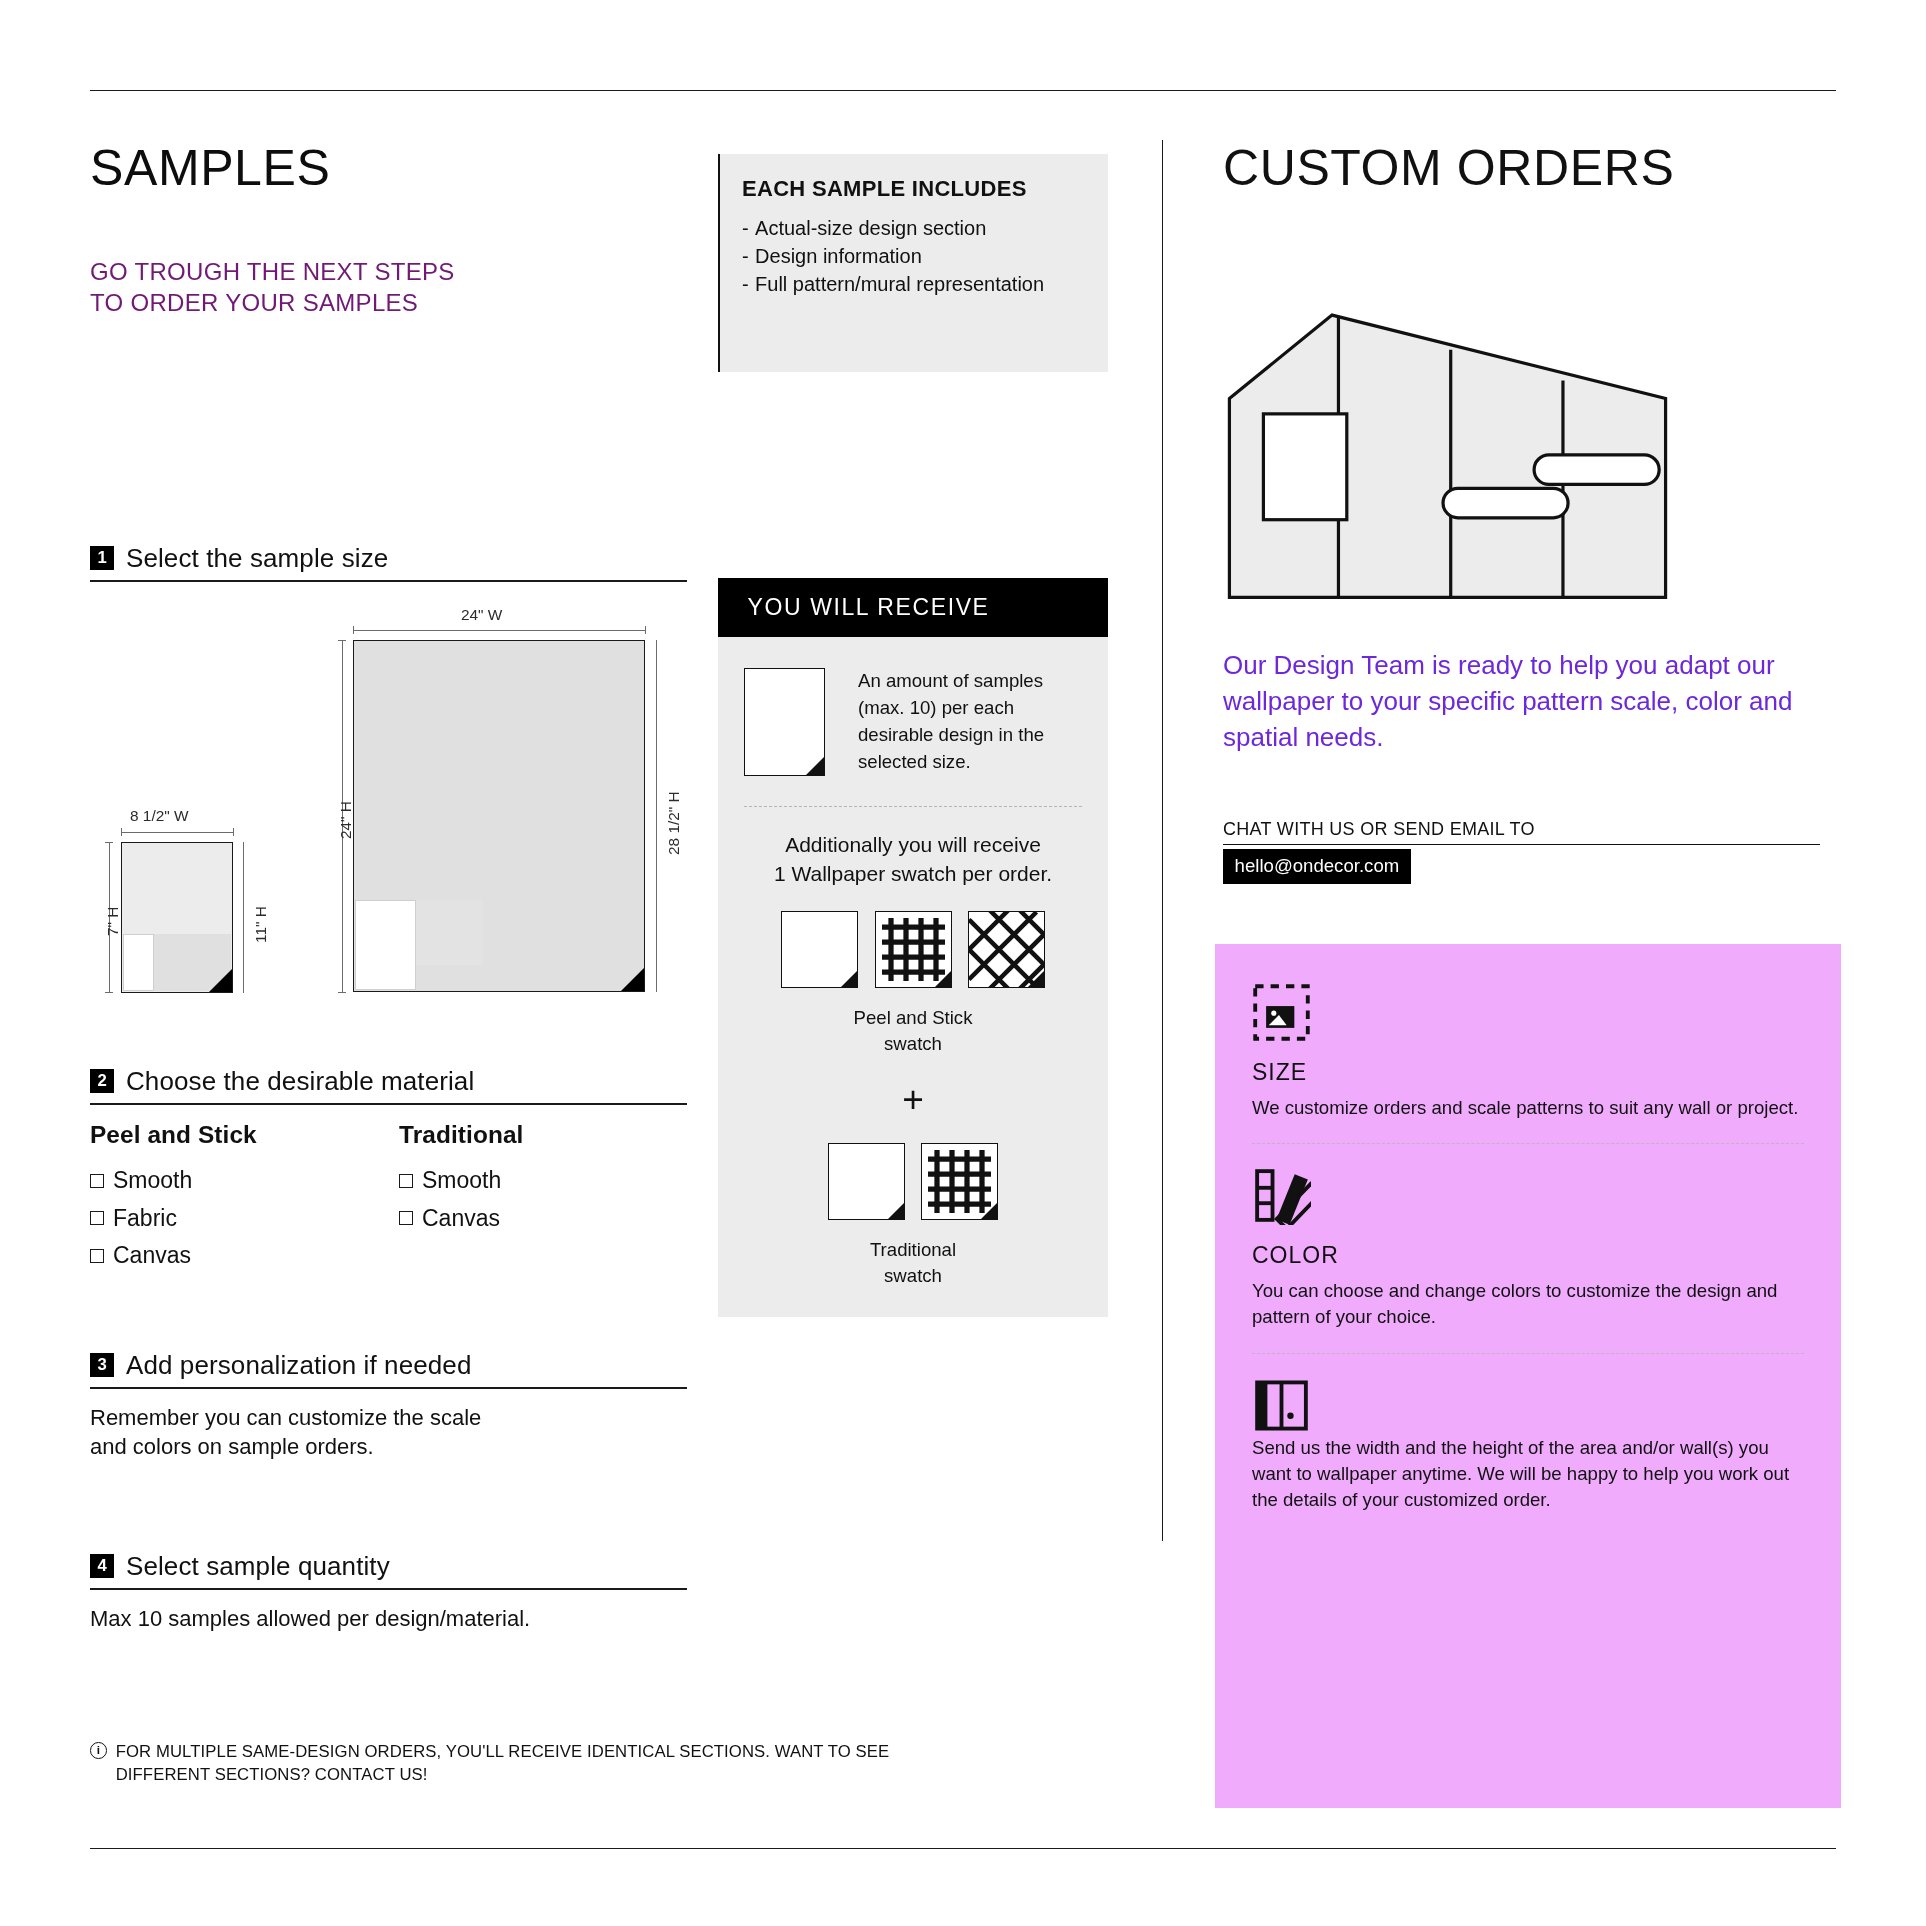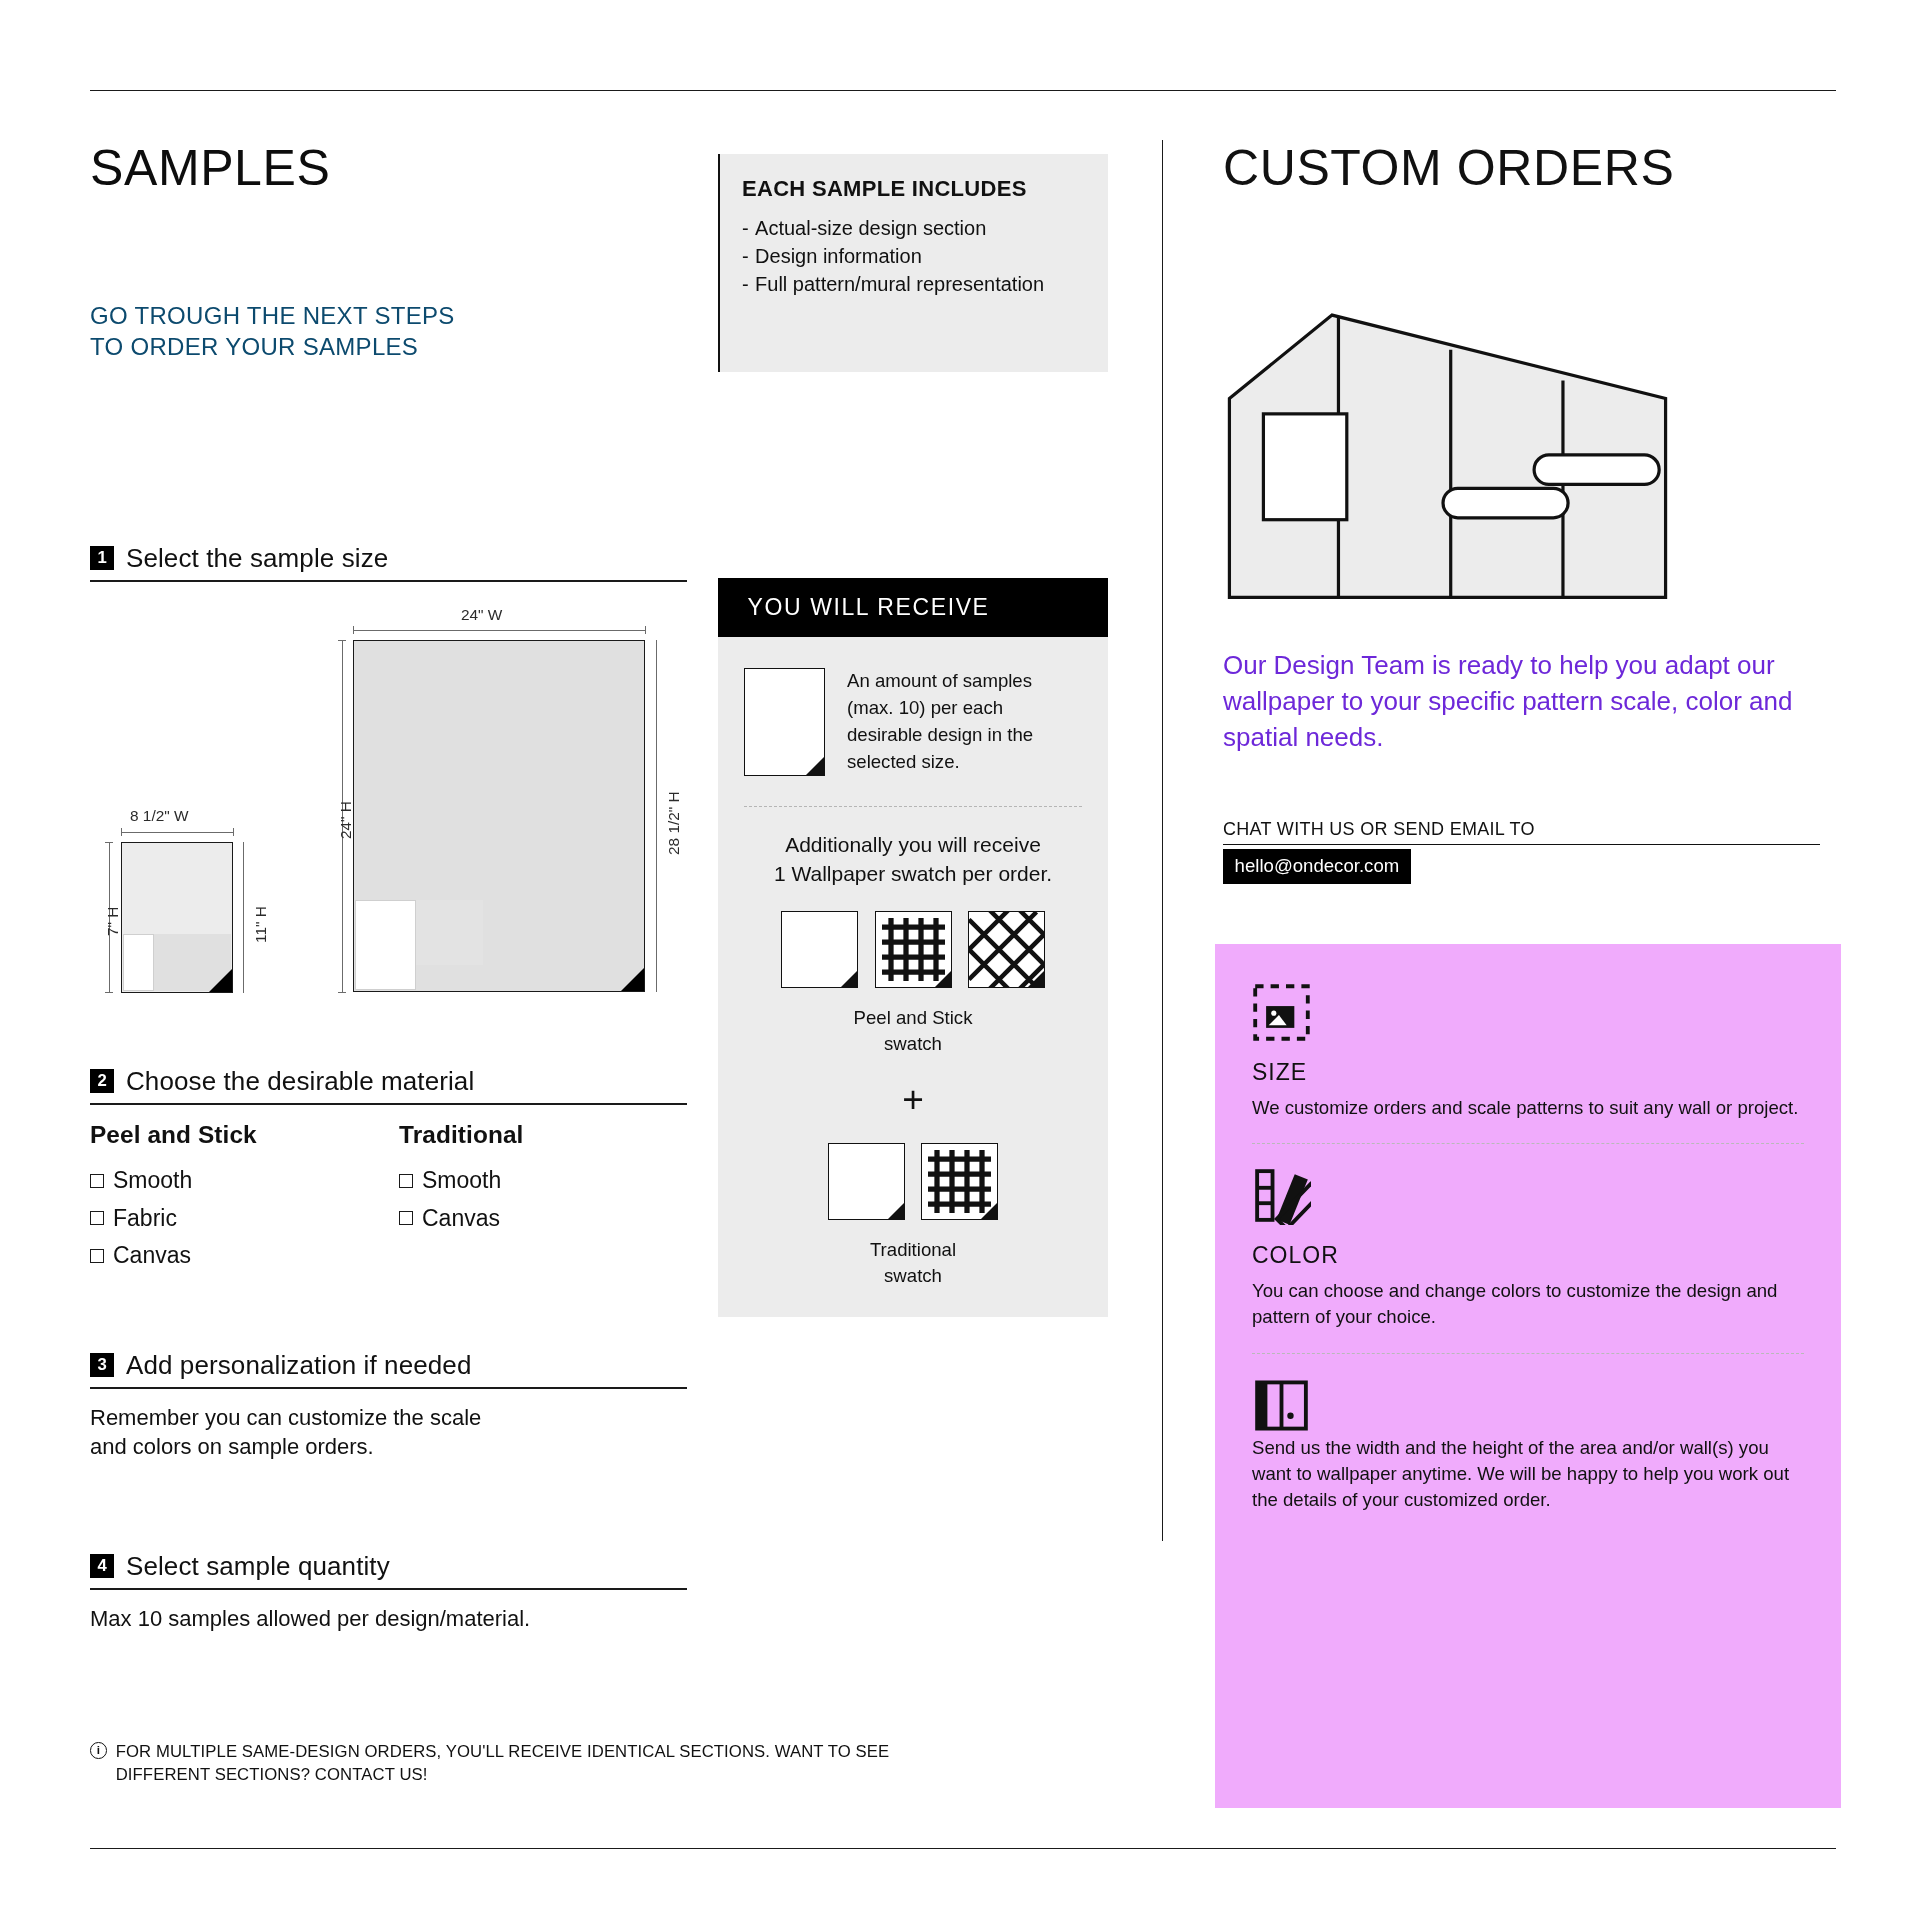--- a/index.html
+++ b/index.html
@@ -28,22 +28,22 @@
     width: 1.3px; background: #1a1a1a;
   }
 
   
   .col-left { position: absolute; left: 90px; top: 143px; width: 655px; }
   h1.title {
     font-size: 50px; font-weight: 400; letter-spacing: 0.6px; line-height: 1;
     color: #0d0d0d;
   }
   .subtitle {
-    margin-top: 108px; font-size: 24px; line-height: 1.28; letter-spacing: 0.3px;
-    color: #0c4a6e; font-weight: 400;
+    margin-top: 64px; font-size: 24px; line-height: 1.28; letter-spacing: 0.3px;
+    color: #701a75; font-weight: 400;
   }
 
   
   .step { position: absolute; width: 597px; }
   .step-head { display: flex; align-items: flex-end; gap: 11.6px; }
   .step-num {
     width: 24.4px; height: 24.4px; background: #000; color: #fff;
     font-size: 16.7px; font-weight: 700; display: flex; align-items: center;
     justify-content: center; flex: none; margin-bottom: 3.9px;
   }
@@ -97,21 +97,21 @@
   .each-sample ul { list-style: none; font-size: 20px; line-height: 1.42; }
   .each-sample li { display: flex; gap: 6.4px; }
   .dash { flex: none; }
 
   .ywr-wrap { position: absolute; left: 718px; top: 578px; width: 390px; }
   .ywr-head {
     background: #000; color: #fff; height: 59px; display: flex; align-items: center;
     padding-left: 29.5px; font-size: 23px; letter-spacing: 1.6px; font-weight: 400;
   }
   .ywr-body { background: #ececec; padding: 31px 26px 28px 26px; }
-  .ywr-row { display: flex; gap: 22px; align-items: flex-start; }
+  .ywr-row { display: flex; gap: 33px; align-items: flex-start; }
   .paper {
     width: 81px; height: 108px; background: #fff; border: 1.3px solid #111; position: relative; flex: none;
   }
   .paper .corner {
     position: absolute; right: 0; bottom: 0; width: 0; height: 0;
     border-style: solid; border-width: 0 0 18px 18px;
     border-color: transparent transparent #111 transparent;
   }
   .ywr-text { font-size: 18.6px; line-height: 1.45; }
   .dashed-sep { border-top: 1.3px dashed #b5b5b5; margin: 29.5px 0 23px 0; }

